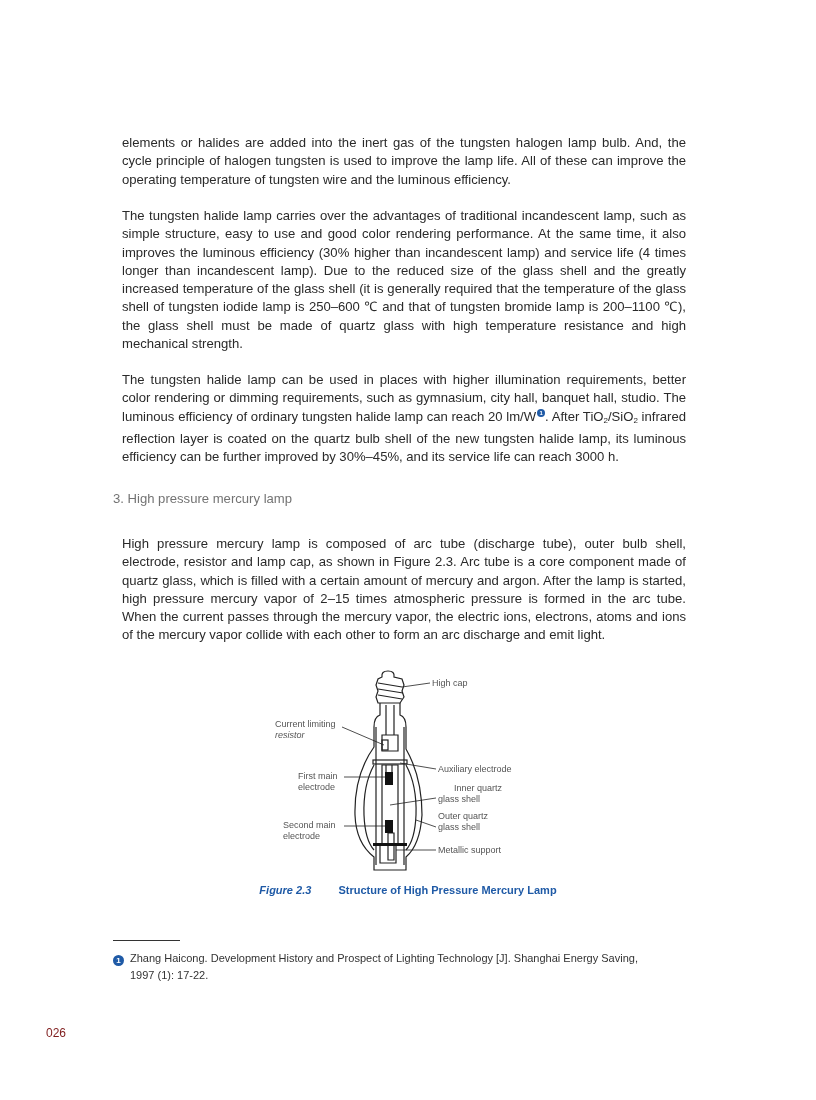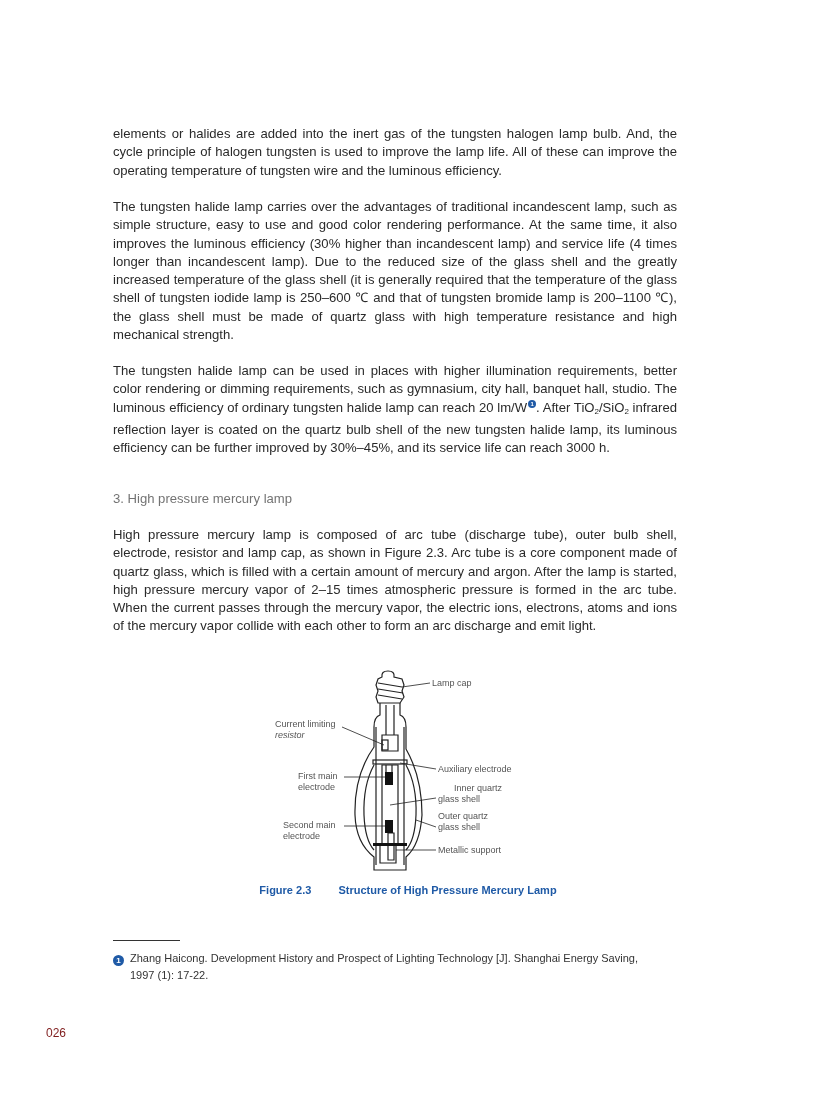--- a/index.html
+++ b/index.html
@@ -1,29 +1,29 @@
 <!DOCTYPE html>
 <html><head>
 <meta charset="utf-8">
 <style>
   html, body { margin:0; padding:0; background:#ffffff; }
   body { width:816px; height:1100px; position:relative; overflow:hidden;
          font-family:"Liberation Sans", sans-serif; color:#2a2a2a; }
   .para { position:absolute; left:113px; width:564px; font-size:13.1px; line-height:18.3px;
-          text-align:justify; margin:0; }
+          text-align:justify; margin:9px; }
   .heading { position:absolute; left:113px; font-size:13.1px; line-height:18px; margin:0; color:#737373; }
   .note-marker { display:inline-block; width:8px; height:8px; border-radius:50%; background:#1f5aa6;
                  color:#fff; font-size:6px; line-height:8px; text-align:center; vertical-align:super;
                  font-weight:bold; margin-left:1px; }
   sub { font-size:8px; vertical-align:-2px; }
   .figure { position:absolute; left:270px; top:665px; width:280px; height:215px; }
   .fig-label { position:absolute; font-size:9px; line-height:11px; color:#555; white-space:nowrap; }
   .caption { position:absolute; left:0; width:816px; top:884px; text-align:center;
              font-size:11px; font-weight:bold; color:#1f5aa6; }
-  .caption .num { margin-right:24px; }
+  .caption .num { margin-right:24px;font-style:italic; }
   .fn-rule { position:absolute; left:113px; top:940px; width:67px; height:1px; background:#333; }
   .footnote { position:absolute; left:113px; top:950px; width:564px; font-size:11px; line-height:16.5px;
               text-align:justify; color:#333; }
   .footnote .fn-bullet { display:inline-block; width:11px; height:11px; border-radius:50%; background:#1f5aa6;
                           color:#fff; font-size:8px; line-height:11px; text-align:center; font-weight:bold;
                           margin-right:6px; vertical-align:-1px; }
   .footnote .fn-text { }
   .footnote .fn-cont { display:block; padding-left:17px; }
   .page-num { position:absolute; left:46px; top:1026px; font-size:12px; color:#7f1d1d; }
 </style>
@@ -75,21 +75,21 @@
       <line x1="132" y1="22" x2="160" y2="18"></line>
       <line x1="72" y1="62" x2="114" y2="80"></line>
       <line x1="130" y1="98" x2="166" y2="104"></line>
       <line x1="74" y1="112" x2="115" y2="112"></line>
       <line x1="120" y1="140" x2="166" y2="133"></line>
       <line x1="146" y1="155" x2="166" y2="162"></line>
       <line x1="74" y1="161" x2="115" y2="161"></line>
       <line x1="126" y1="185" x2="166" y2="185"></line>
     </g>
   </svg>
-  <span class="fig-label" style="left:162px;top:13px;">Lamp cap</span>
+  <span class="fig-label" style="left:162px;top:13px;">High cap</span>
   <span class="fig-label" style="left:5px;top:54px;">Current limiting</span>
   <span class="fig-label" style="left:5px;top:65px;font-style:italic;">resistor</span>
   <span class="fig-label" style="left:168px;top:99px;">Auxiliary electrode</span>
   <span class="fig-label" style="left:28px;top:106px;">First main</span>
   <span class="fig-label" style="left:28px;top:117px;">electrode</span>
   <span class="fig-label" style="left:184px;top:118px;">Inner quartz</span>
   <span class="fig-label" style="left:168px;top:129px;">glass shell</span>
   <span class="fig-label" style="left:168px;top:146px;">Outer quartz</span>
   <span class="fig-label" style="left:168px;top:157px;">glass shell</span>
   <span class="fig-label" style="left:13px;top:155px;">Second main</span>

